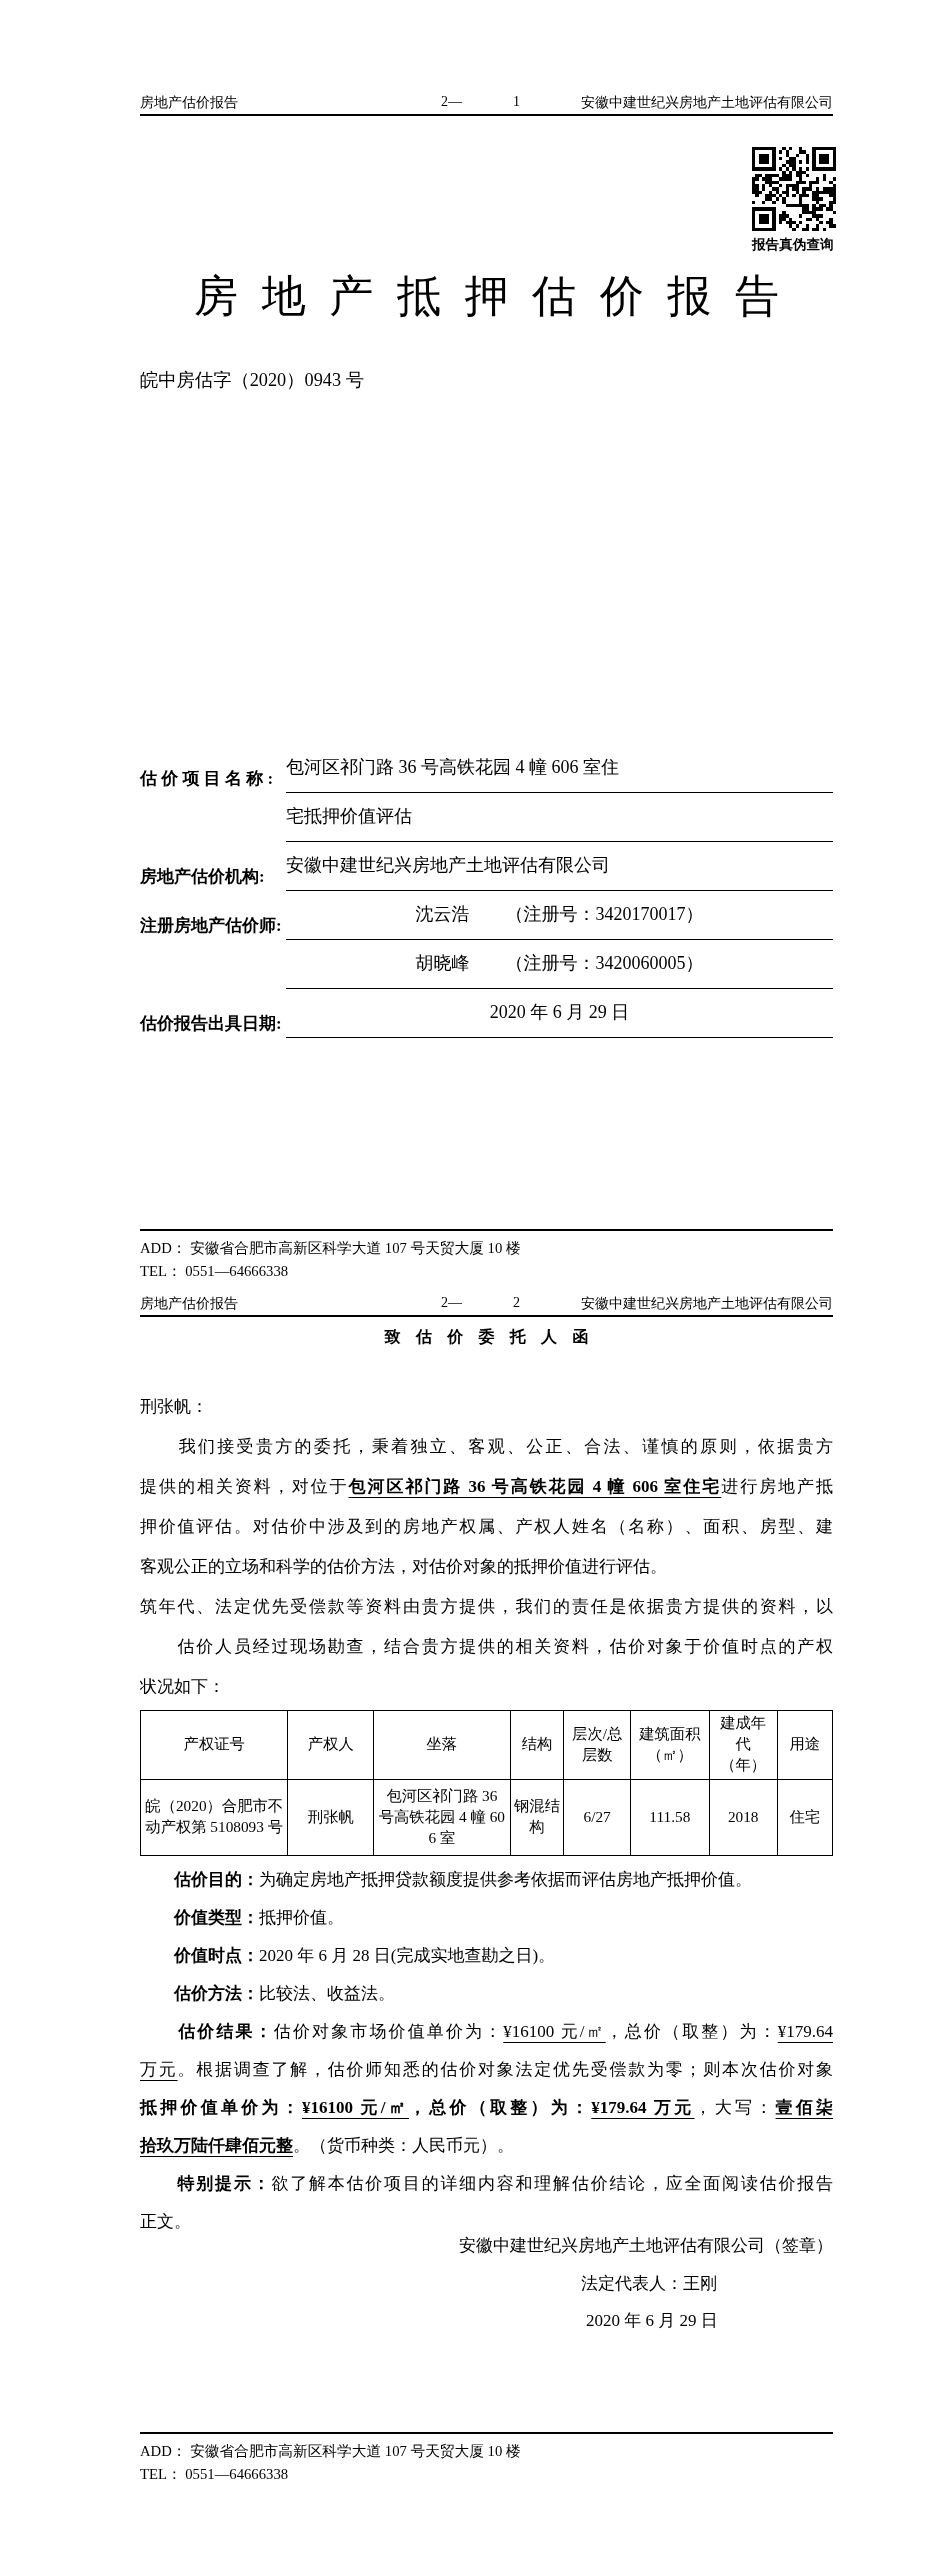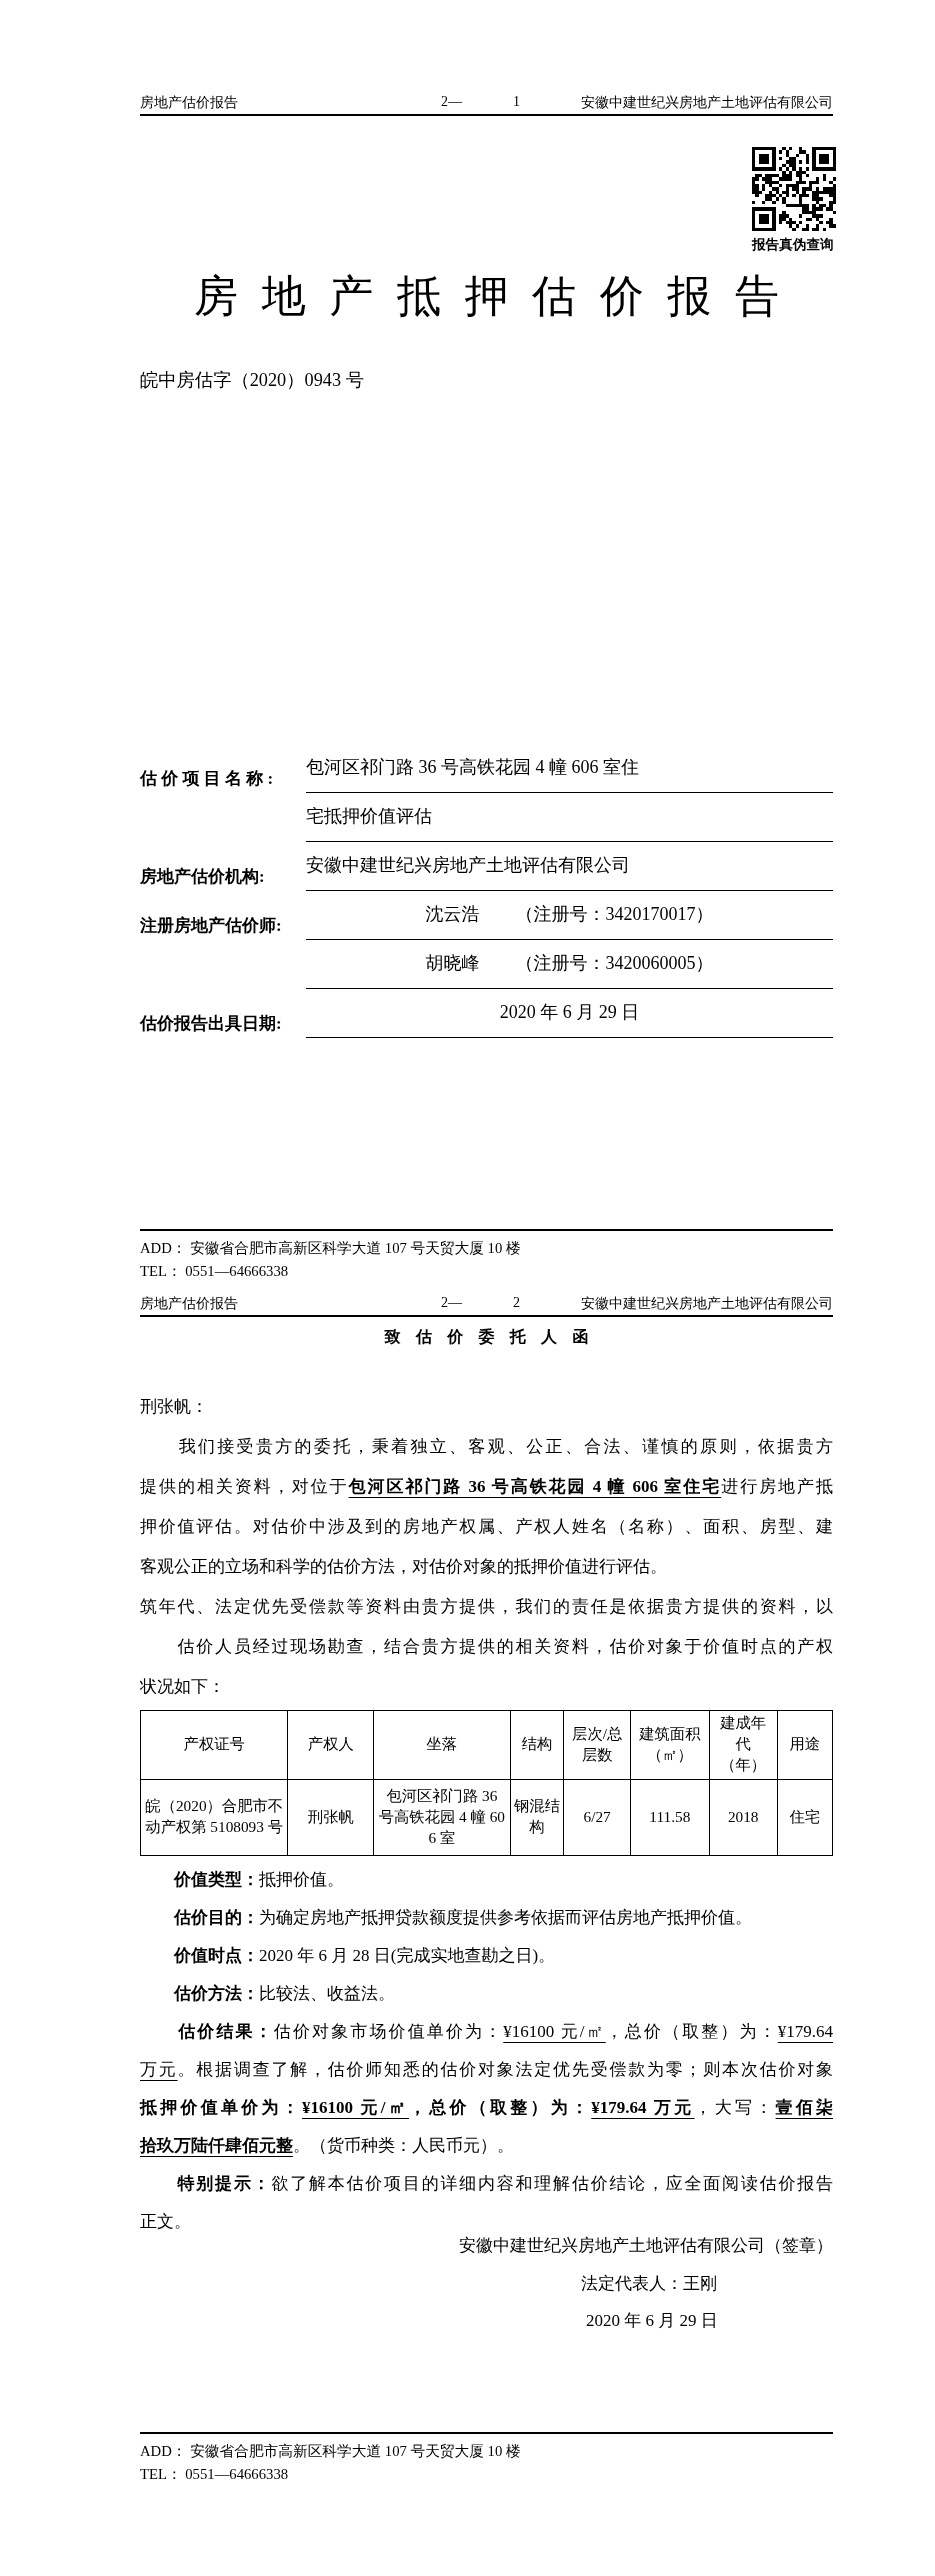--- a/index.html
+++ b/index.html
@@ -18,21 +18,21 @@
   .qrbox{position:absolute;left:752px;top:147px;width:84px;}
   .qrbox svg{display:block;width:84px;height:84px;background:#fff;}
   .qr-caption{margin-top:4.7px;font-size:13.6px;font-weight:bold;white-space:nowrap;}
 
   
   .main-title{position:absolute;left:140px;top:267px;width:693px;text-align:center;
               font-size:44px;font-weight:normal;letter-spacing:23.6px;text-indent:23.6px;white-space:nowrap;}
   .doc-number{position:absolute;left:140px;top:367px;width:693px;text-align:left;font-size:18.3px;}
 
   .fields{position:absolute;left:140px;top:744px;width:693px;}
-  .frow{display:flex;height:49px;align-items:flex-end;gap:20px;}
+  .frow{display:flex;height:49px;align-items:flex-end;}
   .flabel{width:146px;min-width:146px;font-weight:bold;font-size:17px;
           white-space:pre;padding-bottom:3.5px;}
   .fval{flex:1;border-bottom:1.8px solid #000;font-size:18px;padding-bottom:13px;
         white-space:pre;overflow:visible;}
   .fval.center{text-align:center;}
   .fval.left{text-align:left;}
 
   
   .pagefooter{position:absolute;left:140px;width:693px;border-top:2.4px solid #000;
               padding-top:5.9px;font-size:14.7px;line-height:23.6px;}
@@ -465,22 +465,22 @@
       <td>钢混结构</td>
       <td>6/27</td>
       <td>111.58</td>
       <td>2018</td>
       <td>住宅</td>
     </tr>
   </tbody>
     </table>
 
   <div class="blockB">
+      <div class="line"><span>　　</span><span class="b">估价目的：</span><span>为确定房地产抵押贷款额度提供参考依据而评估房地产抵押价值。</span></div>
       <div class="line"><span>　　</span><span class="b">价值类型：</span><span>抵押价值。</span></div>
-      <div class="line"><span>　　</span><span class="b">估价目的：</span><span>为确定房地产抵押贷款额度提供参考依据而评估房地产抵押价值。</span></div>
       <div class="line"><span>　　</span><span class="b">价值时点：</span><span>2020 年 6 月 28 日(完成实地查勘之日)。</span></div>
       <div class="line"><span>　　</span><span class="b">估价方法：</span><span>比较法、收益法。</span></div>
       <div class="line j"><span>　　</span><span class="b">估价结果：</span><span>估价对象市场价值单价为：</span><span class="u">¥16100 元/㎡</span><span>，总价（取整）为：</span><span class="u">¥179.64</span></div>
       <div class="line j"><span class="u">万元</span><span>。根据调查了解，估价师知悉的估价对象法定优先受偿款为零；则本次估价对象</span></div>
       <div class="line j"><span class="b">抵押价值单价为：</span><span class="b u">¥16100 元/㎡</span><span class="b">，</span><span class="b">总价（取整）为：</span><span class="b u">¥179.64 万元</span><span>，大写：</span><span class="b u">壹佰柒</span></div>
       <div class="line"><span class="b u">拾玖万陆仟肆佰元整</span><span>。（货币种类：人民币元）。</span></div>
       <div class="line j"><span>　　</span><span class="b">特别提示：</span><span>欲了解本估价项目的详细内容和理解估价结论，应全面阅读估价报告</span></div>
       <div class="line"><span>正文。</span></div>
     </div>
 

